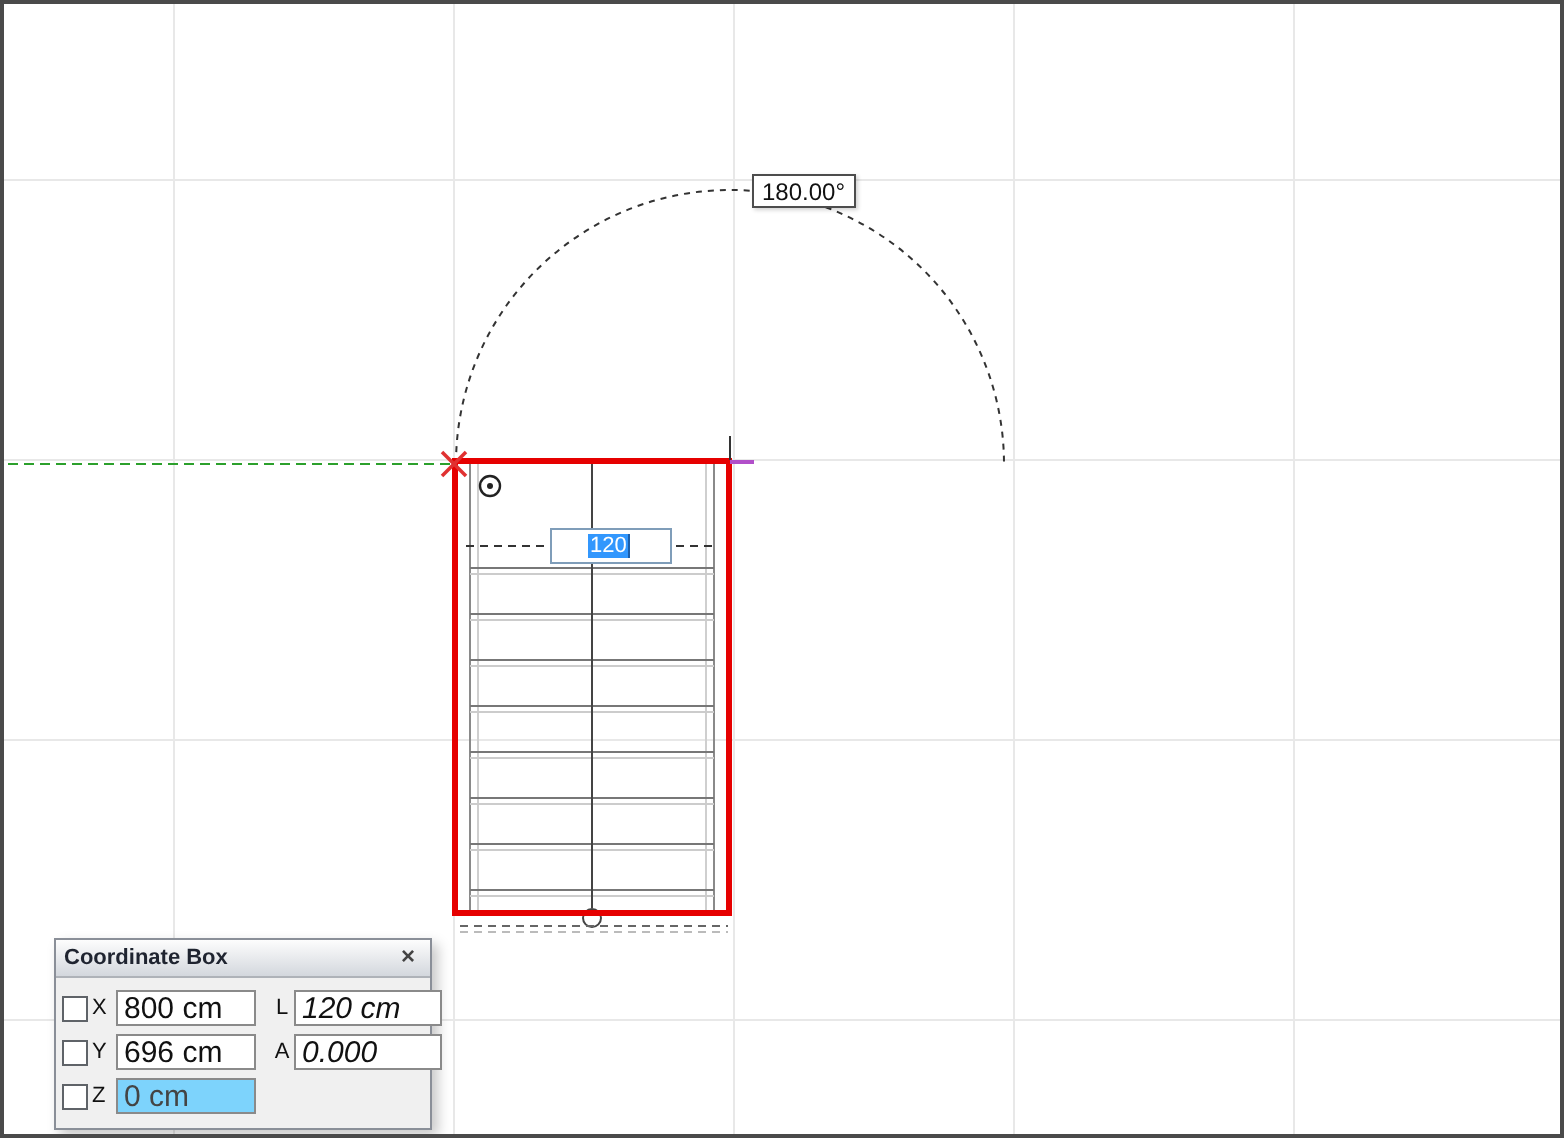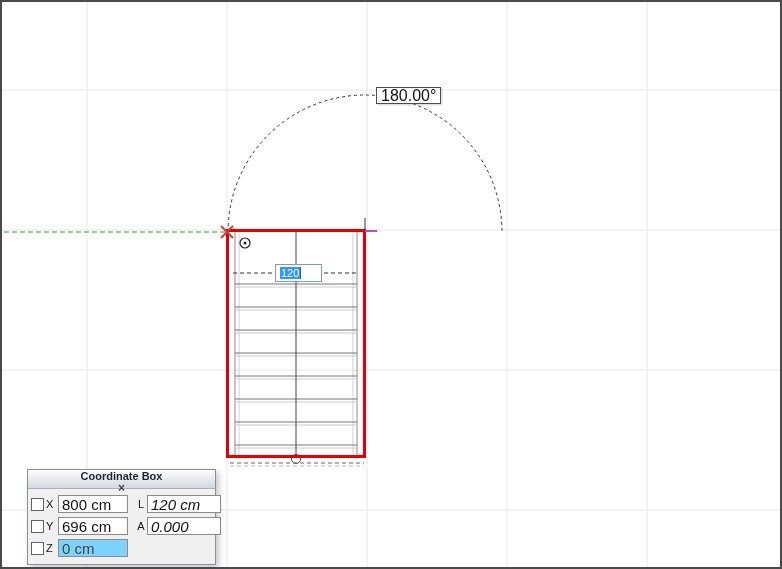--- a/index.html
+++ b/index.html
@@ -6,41 +6,41 @@
   .stage{
     position:relative;width:782px;height:569px;box-sizing:border-box;
     background:#ffffff;border:2px solid #4a4a4a;overflow:hidden;
     font-family:"Liberation Sans",sans-serif;
   }
   .stage svg{position:absolute;left:0;top:0;}
 
   
   .angle-label{
     position:absolute;left:374px;top:85px;height:15px;padding:0 4px;
-    background:#ffffff;border:1px solid #4d4d4d;font-size:16px;color:#111;
+    background:#ffffff;border:1px solid #4d4d4d;font-size:12px;color:#111;
     display:flex;align-items:center;box-shadow:1px 1px 2px rgba(0,0,0,.18);
   }
 
   
   .tracker{
     position:absolute;left:273px;top:262px;width:41px;height:16px;
     background:#ffffff;border:1px solid #7f9db9;display:flex;align-items:center;
-    padding-left:4px;font-size:11px;
+    padding-left:18px;font-size:11px;
   }
   .tracker .sel{background:#3297fd;color:#ffffff;padding:0 1px;border-right:1px solid #1d5ea8;}
 
   
   .palette{
     position:absolute;left:25px;top:467px;width:187px;background:#f0f0f0;
     border:1px solid #8a8f98;box-shadow:3px 3px 6px rgba(0,0,0,.22);font-size:11px;
   }
   .palette-title{
     height:18px;display:flex;align-items:center;padding:0 4px;
     background:linear-gradient(#fdfdfd,#d3d7dd);border-bottom:1px solid #aeb2b8;
-    font-weight:bold;color:#1f2430;flex-direction:column;
+    font-weight:bold;color:#1f2430;
   }
   .palette-title .t{flex:1;}
   .close-btn{
     width:14px;height:14px;line-height:13px;text-align:center;color:#444;
     font-size:12px;cursor:default;
   }
   .rows{padding:5px 3px 6px 3px;}
   .row{display:flex;align-items:center;height:20px;margin-bottom:2px;}
   .row:last-child{margin-bottom:0;}
   .cb{width:11px;height:11px;border:1px solid #5f6368;background:#ffffff;margin-right:2px;flex:none;}

